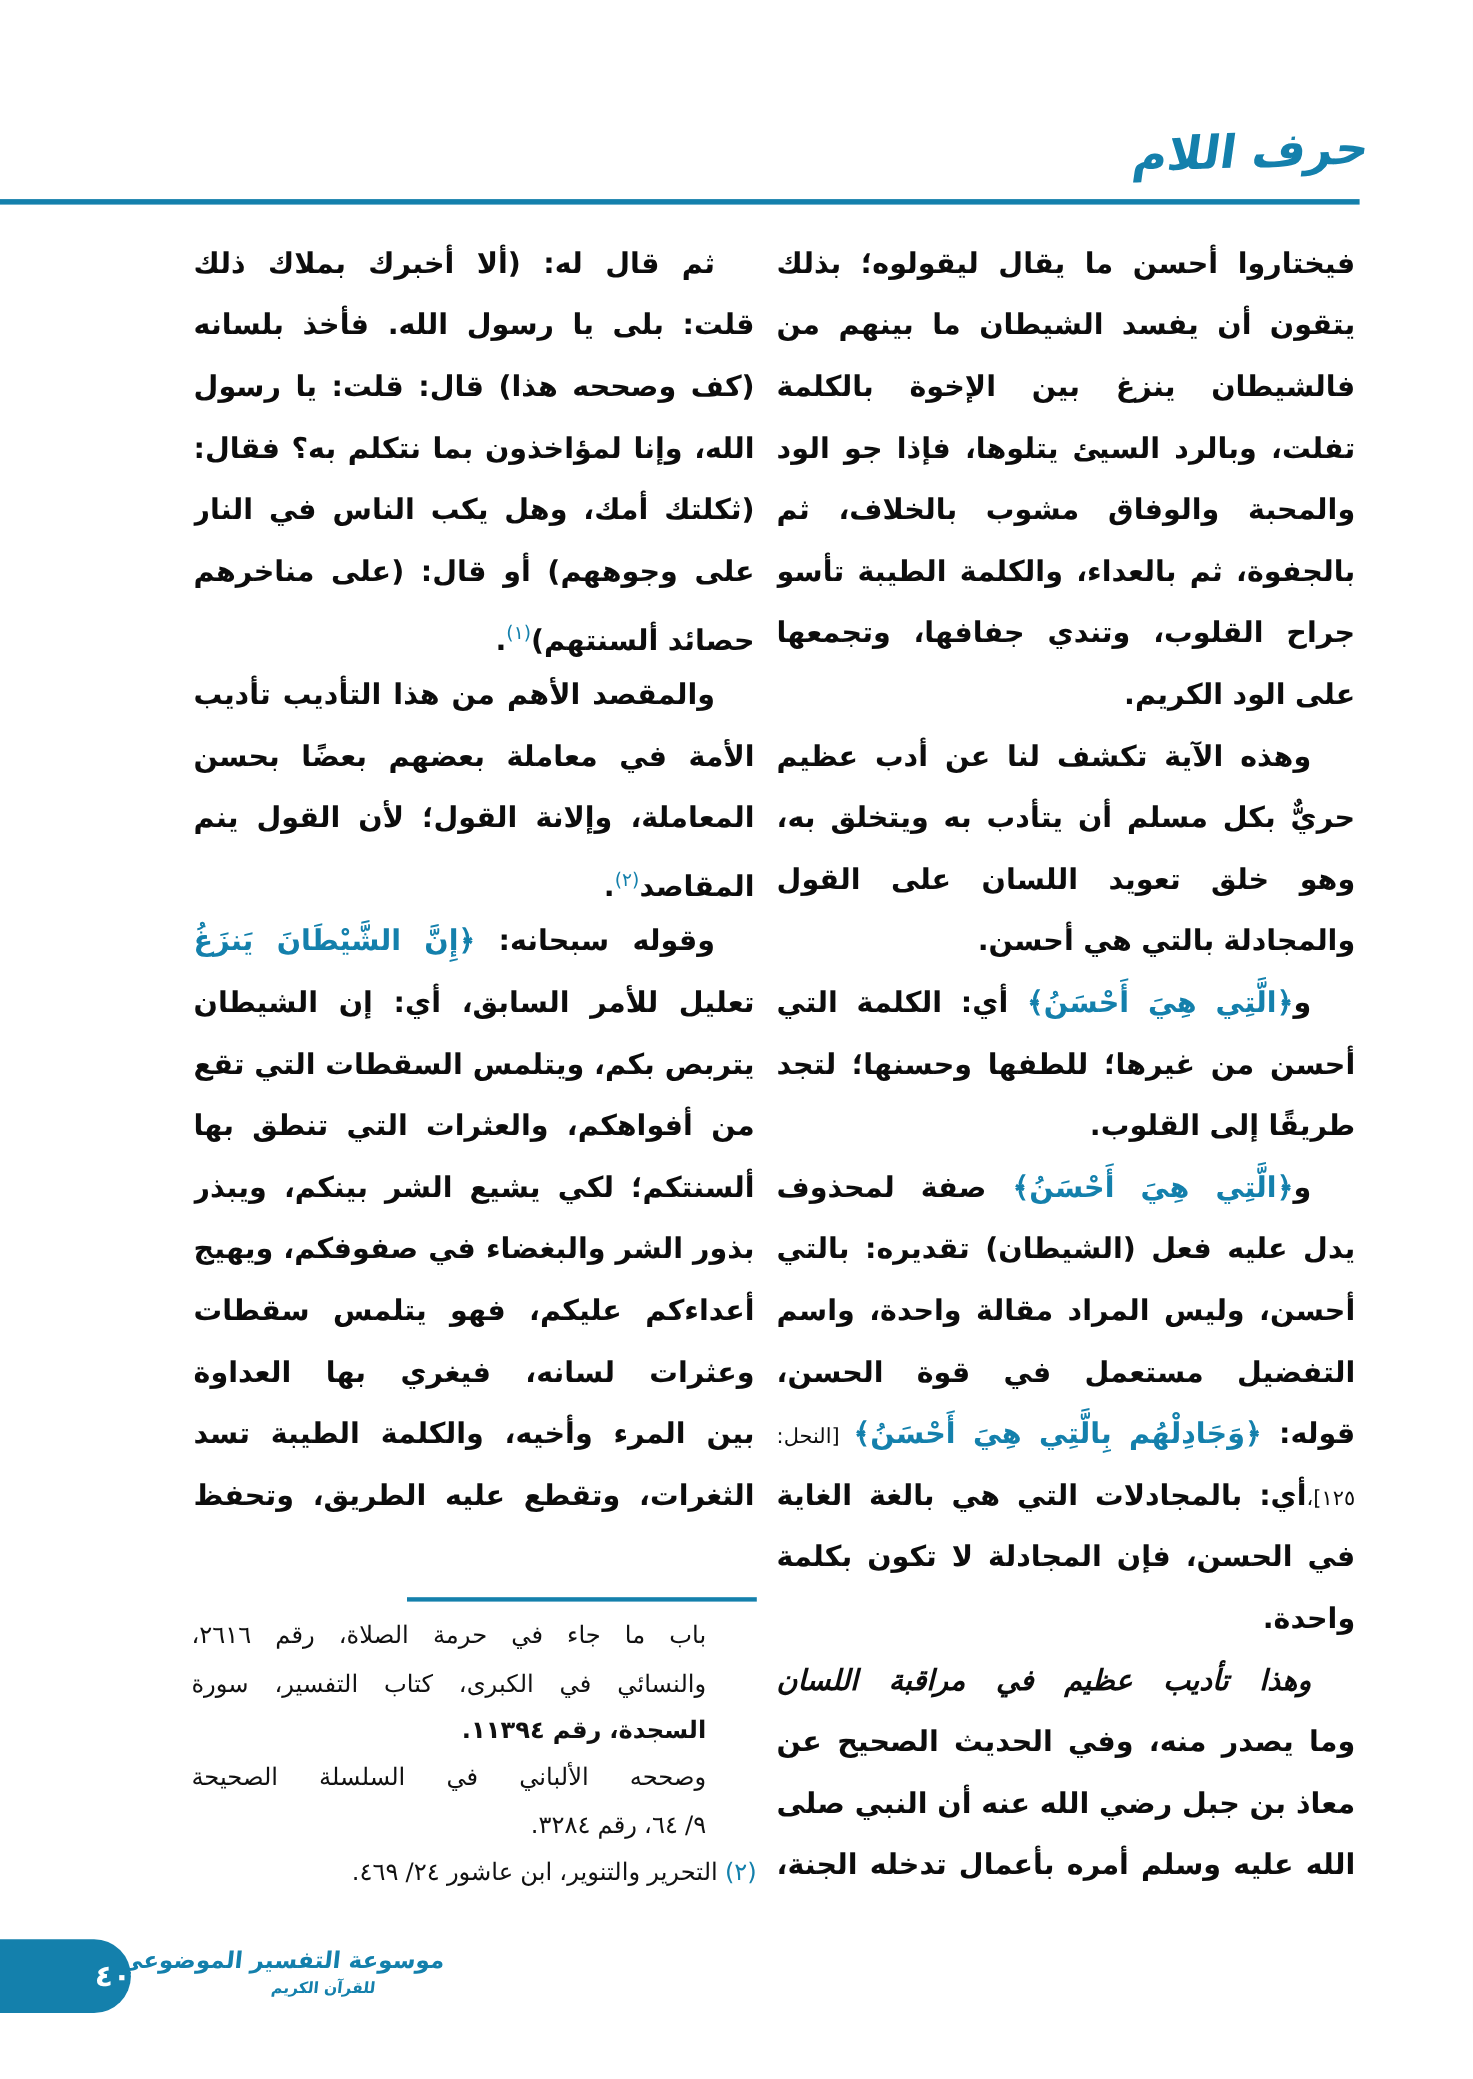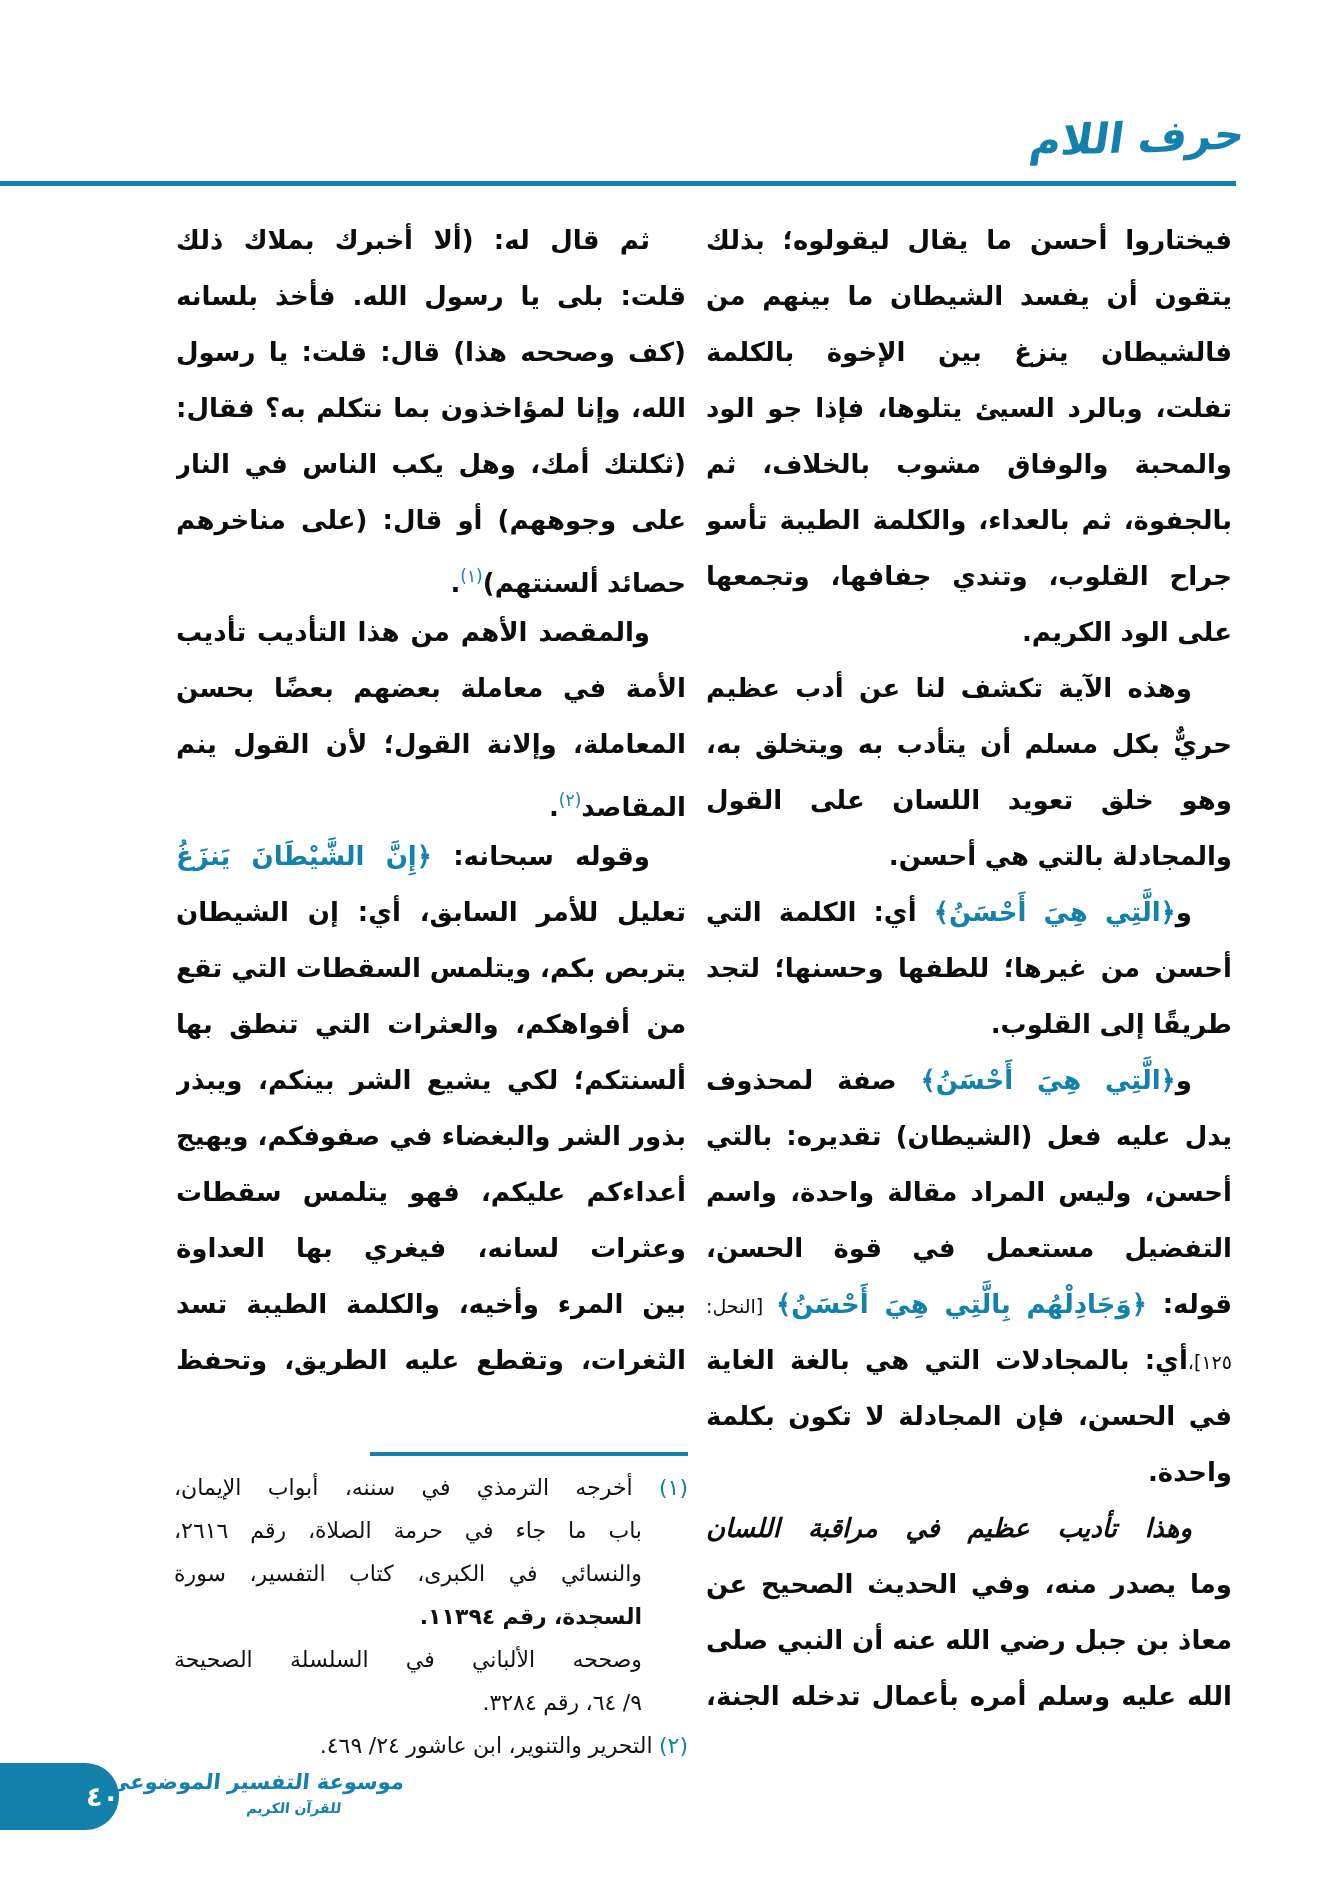--- a/index.html
+++ b/index.html
@@ -128,21 +128,20 @@
         <div class="line"><span>أعداءكم عليكم، فهو يتلمس سقطات فمه،</span></div>
         <div class="line"><span>وعثرات لسانه، فيغري بها العداوة والبغضاء</span></div>
         <div class="line"><span>بين المرء وأخيه، والكلمة الطيبة تسد عليه</span></div>
         <div class="line"><span>الثغرات، وتقطع عليه الطريق، وتحفظ حرم</span></div>
       </div>
   </div>
 
   <div class="footnote-area">
     <div class="fn-separator"></div>
     <div class="footnote-lines">
-        <div class="line"><span class="seg-fnmark">(١) </span><span>أخرجه الترمذي في سننه، أبواب الإيمان،</span></div>
         <div class="line" style="padding-right: 46px;"><span>باب ما جاء في حرمة الصلاة، رقم ٢٦١٦،</span></div>
         <div class="line" style="padding-right: 46px; font-family: Liberation Serif, serif;"><span>والنسائي في الكبرى، كتاب التفسير، سورة</span></div>
         <div class="line end" style="padding-right: 46px; font-weight: bold;"><span>السجدة، رقم ١١٣٩٤.</span></div>
         <div class="line" style="padding-right: 46px;"><span>وصححه الألباني في السلسلة الصحيحة</span></div>
         <div class="line end" style="padding-right: 46px;"><span>٩/ ٦٤، رقم ٣٢٨٤.</span></div>
         <div class="line end"><span class="seg-fnmark">(٢) </span><span>التحرير والتنوير، ابن عاشور ٢٤/ ٤٦٩.</span></div>
       </div>
   </div>
 
   <div class="footer-logo">

